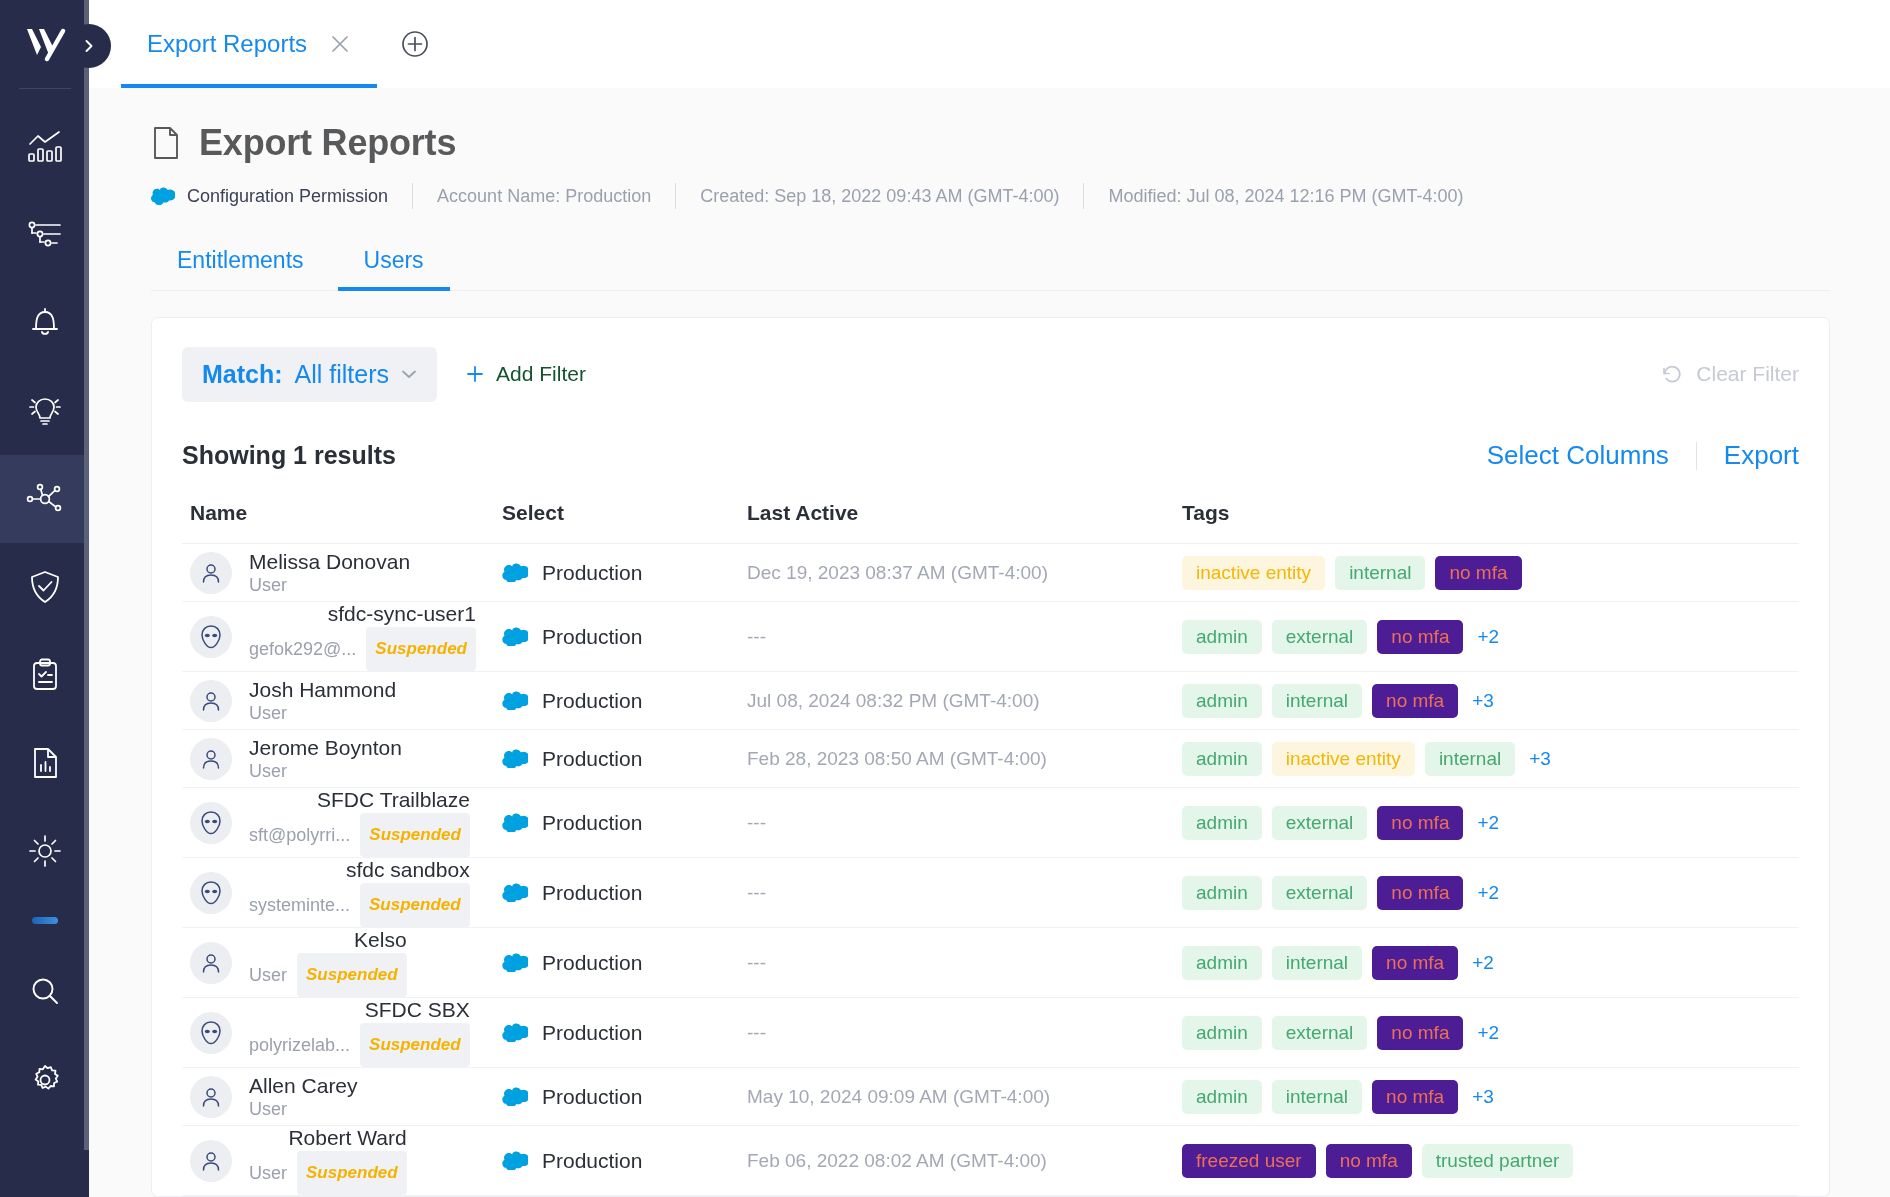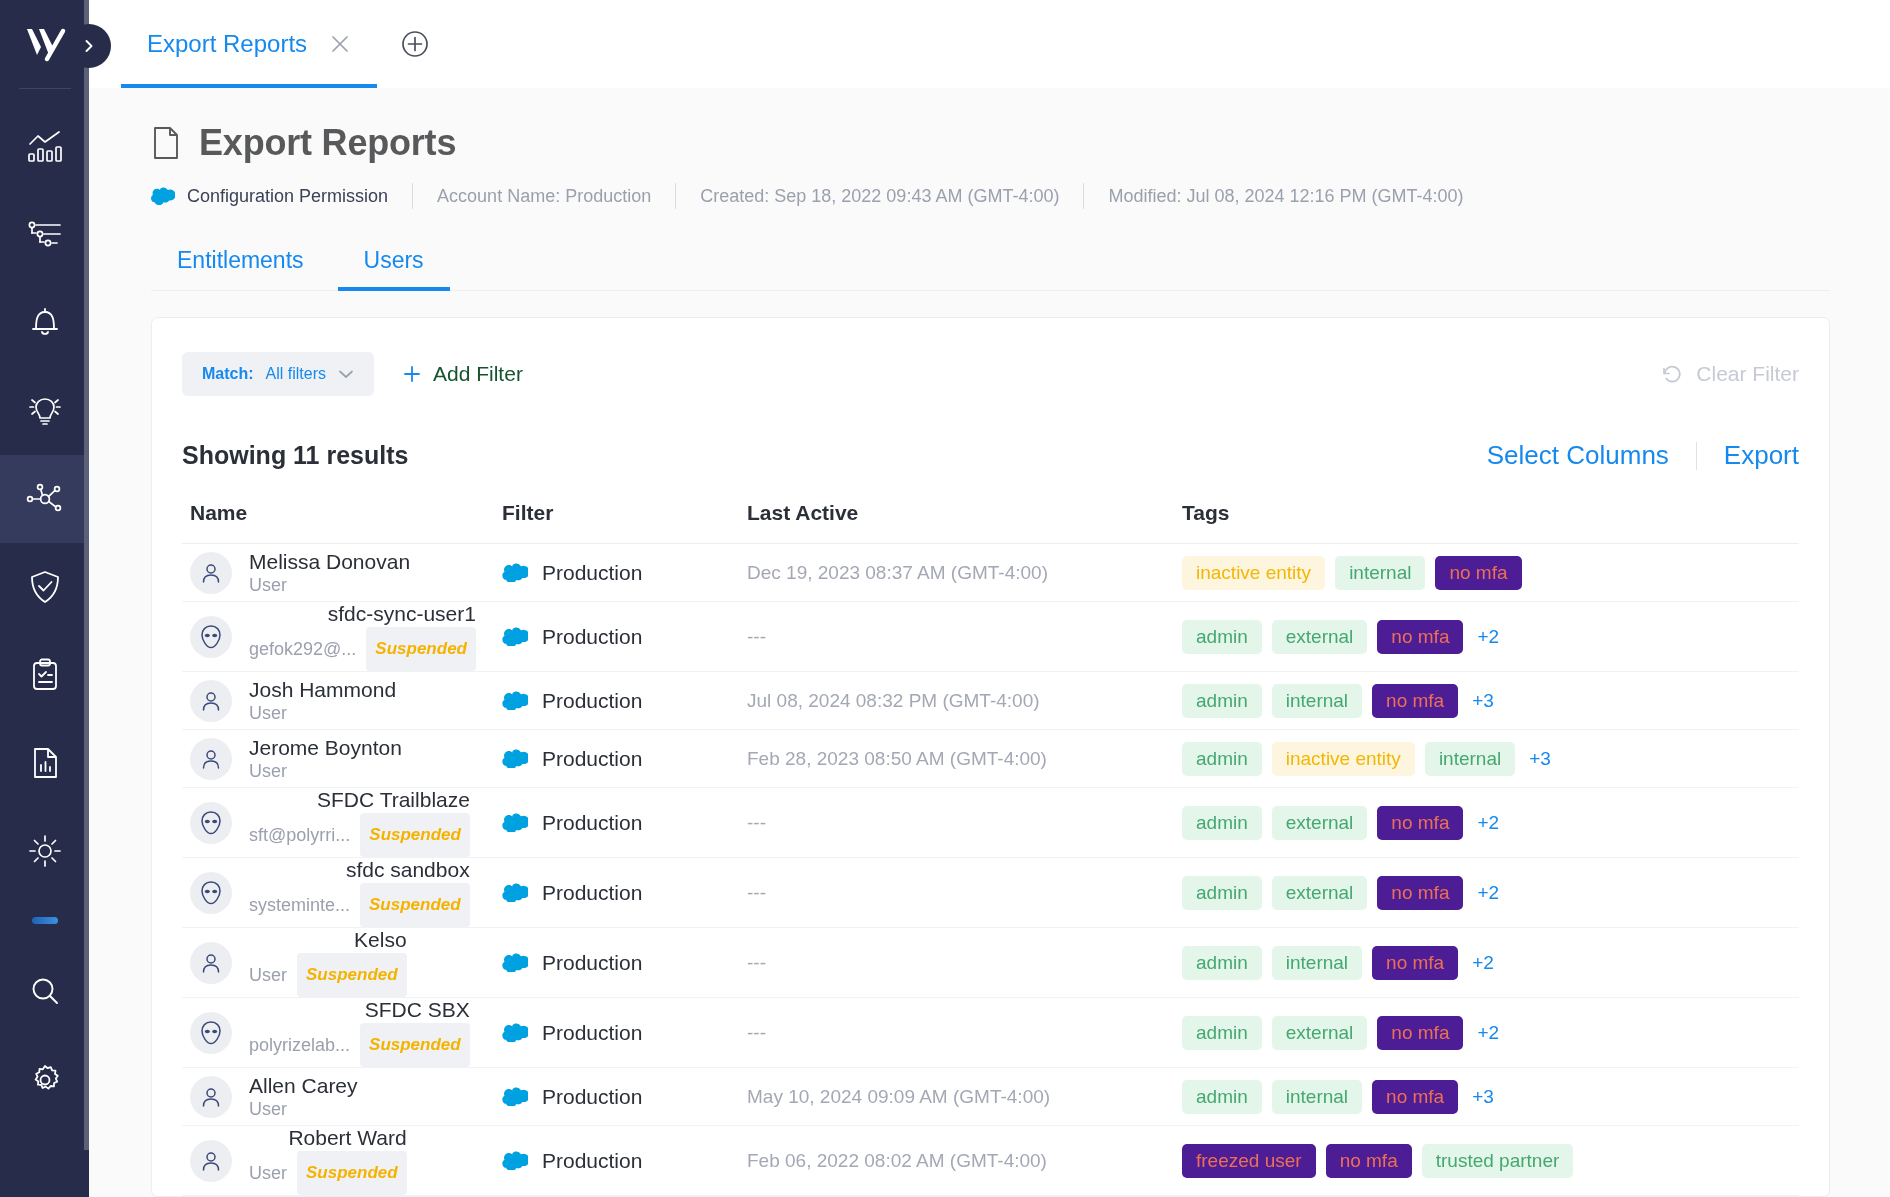--- a/index.html
+++ b/index.html
@@ -98,21 +98,21 @@
 
   .card {
     background: #ffffff; border: 1px solid #eceef1; border-radius: 7px;
     margin-top: 26px; padding: 28px 30px 0 30px;
     box-shadow: 0 1px 2px rgba(0,0,0,0.02);
   }
 
   .filterbar { display: flex; align-items: center; height: 56px; }
   .match-chip {
     background: #eff1f5; border-radius: 6px; padding: 13px 20px;
-    display: flex; align-items: center; gap: 12px; font-size: 16px; cursor: pointer;
+    display: flex; align-items: center; gap: 12px; font-size: 25px; cursor: pointer;
   }
   .match-key { color: #1589ee; font-weight: bold; }
   .match-val { color: #1589ee; }
   .chev { color: #9aa0ad; font-size: 16px; }
   .add-filter {
     margin-left: 28px; display: flex; align-items: center; gap: 11px;
     color: #14532d; font-size: 21px; cursor: pointer;
   }
   .plus { font-size: 26px; line-height: 1; }
   .spacer { flex: 1; }
@@ -376,34 +376,34 @@
               <svg width="22" height="20" viewBox="0 0 22 20" fill="none" stroke="#c6cad3" stroke-width="1.7">
                 <path d="M3 4.5 V9.5 H8" stroke-linecap="round" stroke-linejoin="round"></path>
                 <path d="M3.8 9.5 A7.5 7.5 0 1 1 5.2 14.5" stroke-linecap="round"></path>
               </svg>
             </span>
             <span>Clear Filter</span>
           </div>
         </div>
 
         <div class="results-row">
-          <span class="results-text">Showing 11 results</span>
+          <span class="results-text">Showing 1 results</span>
           <div class="spacer"></div>
           <div class="link-actions">
             <span class="link">Select Columns</span>
             <span class="link-sep"></span>
             <span class="link">Export</span>
           </div>
         </div>
 
         <table>
           <thead>
             <tr>
               <th class="c-name">Name</th>
-              <th class="c-service">Filter</th>
+              <th class="c-service">Select</th>
               <th class="c-active">Last Active</th>
               <th class="c-tags">Tags</th>
             </tr>
           </thead>
           <tbody id="tbody">
               <tr>
                 <td>
                   <div class="name-cell">
                     <span class="avatar">
                       <svg width="24" height="24" viewBox="0 0 24 24" fill="none" stroke="#3b4a7a" stroke-width="1.5">

